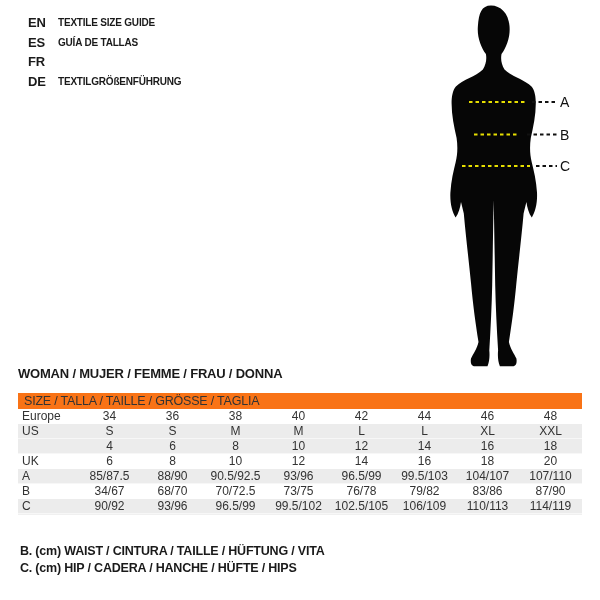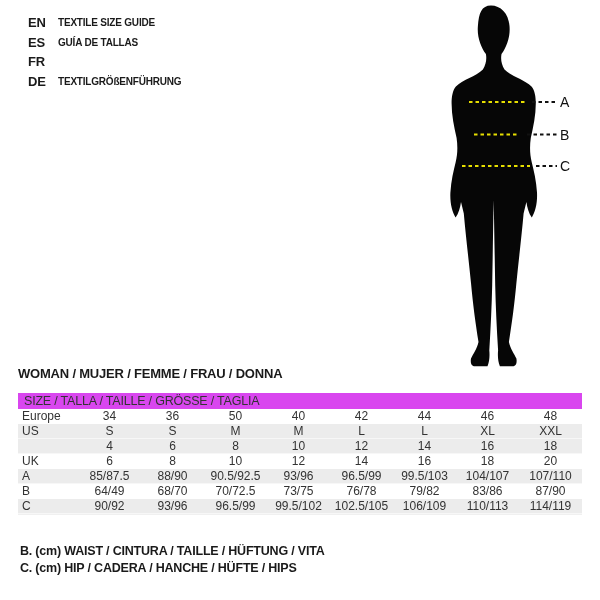--- a/index.html
+++ b/index.html
@@ -37,21 +37,21 @@
   }
 
   
   .size-table {
     position: absolute; left: 18px; top: 393px; width: 564px;
     font-size: 12px; color: #333;
     border-bottom: 1px solid #f0f0f0;
   }
   .size-table-header {
     height: 16px; line-height: 16px;
-    background: #d946ef; color: #333;
+    background: #f97316; color: #333;
     padding-left: 6px; font-size: 12.5px; letter-spacing: -0.2px;
   }
   .size-row {
     display: grid;
     grid-template-columns: 60px repeat(8, 1fr);
     height: 15px; line-height: 15px;
   }
   .size-row.shaded { background: #ececec; box-shadow: inset 0 -1px 0 #f7f7f7; }
   .size-row .row-label { text-align: left; padding-left: 4px; }
   .size-row .cell { text-align: center; }
@@ -143,21 +143,21 @@
 
 <div class="section-heading">WOMAN / MUJER / FEMME / FRAU / DONNA</div>
 
 <div class="size-table">
   <div class="size-table-header">SIZE / TALLA / TAILLE / GRÖSSE / TAGLIA</div>
   <div id="size-table-rows">
       <div class="size-row">
         <div class="row-label">Europe</div>
         <div class="cell">34</div>
         <div class="cell">36</div>
-        <div class="cell">50</div>
+        <div class="cell">38</div>
         <div class="cell">40</div>
         <div class="cell">42</div>
         <div class="cell">44</div>
         <div class="cell">46</div>
         <div class="cell">48</div>
       </div>
       <div class="size-row shaded">
         <div class="row-label">US</div>
         <div class="cell">S</div>
         <div class="cell">S</div>
@@ -196,21 +196,21 @@
         <div class="cell">88/90</div>
         <div class="cell">90.5/92.5</div>
         <div class="cell">93/96</div>
         <div class="cell">96.5/99</div>
         <div class="cell">99.5/103</div>
         <div class="cell">104/107</div>
         <div class="cell">107/110</div>
       </div>
       <div class="size-row">
         <div class="row-label">B</div>
-        <div class="cell">64/49</div>
+        <div class="cell">34/67</div>
         <div class="cell">68/70</div>
         <div class="cell">70/72.5</div>
         <div class="cell">73/75</div>
         <div class="cell">76/78</div>
         <div class="cell">79/82</div>
         <div class="cell">83/86</div>
         <div class="cell">87/90</div>
       </div>
       <div class="size-row shaded">
         <div class="row-label">C</div>

